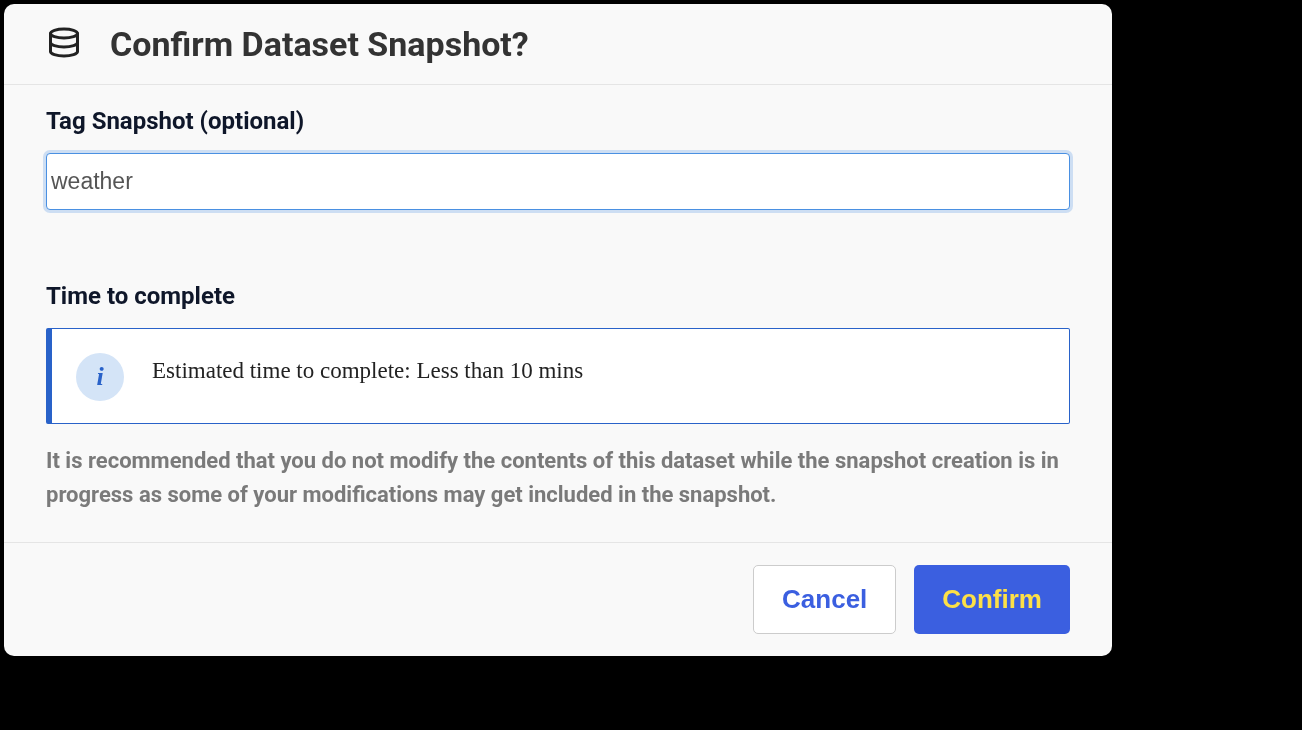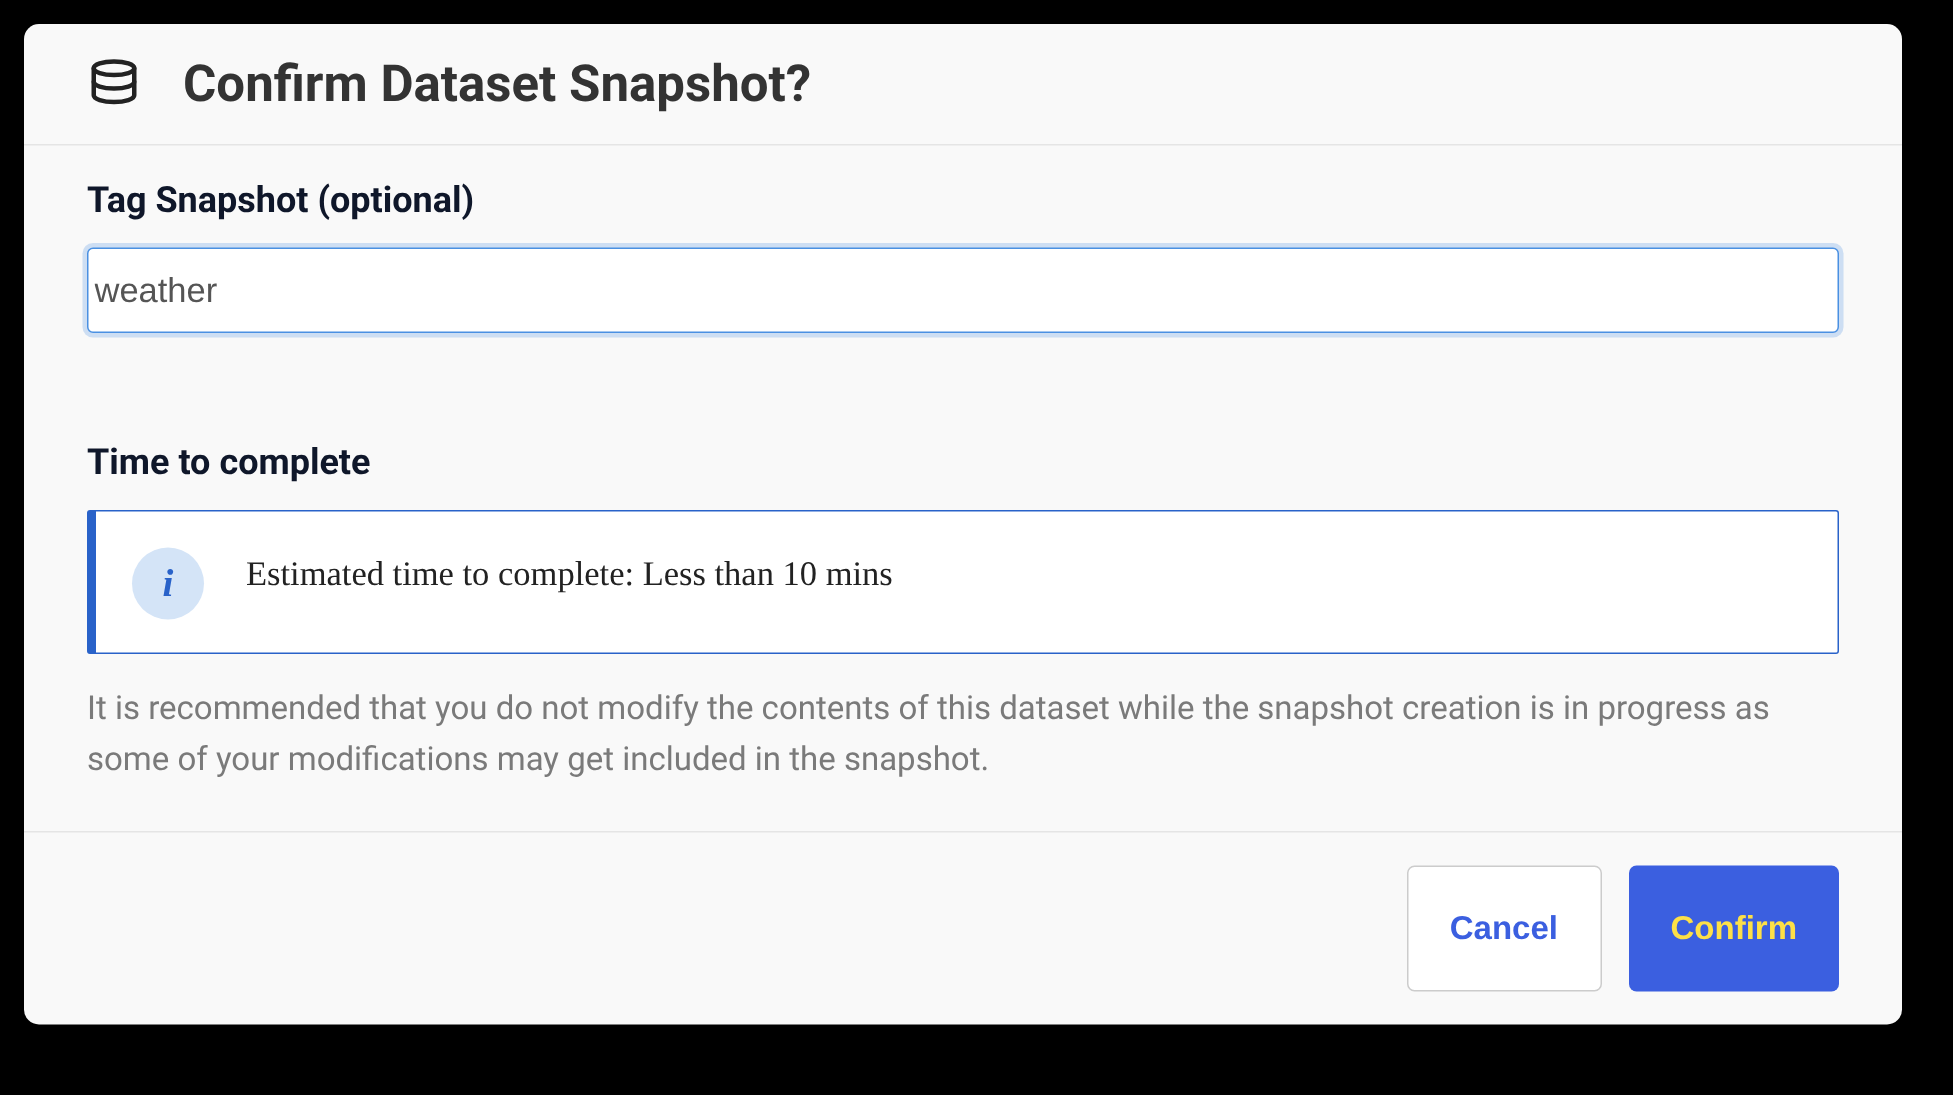--- a/index.html
+++ b/index.html
@@ -10,25 +10,25 @@
     body {
       font-family: -apple-system, BlinkMacSystemFont, "Segoe UI", Roboto, Helvetica, Arial, sans-serif;
       background: #000;
       width: 1302px;
       height: 730px;
       display: flex;
       align-items: flex-start;
       justify-content: flex-start;
     }
     .dialog {
-      width: 1252px;
+      width: 1108px;
       background: #f9f9f9;
       border-radius: 10px;
       overflow: hidden;
-      margin: 16px;
+      margin: 4px;
     }
     .dialog-header {
       display: flex;
       align-items: center;
       gap: 28px;
       padding: 20px 42px 20px 42px;
       border-bottom: 1px solid #e5e5e5;
     }
     .dialog-header svg {
       width: 36px;
@@ -98,32 +98,33 @@
     }
     .info-text div {
       display: block;
       font-family: Liberation Serif, serif;
     }
     .helper-text {
       font-size: 22px;
       color: #7a7a7a;
       line-height: 1.55;
       margin-top: 20px;
+      font-weight: bold;
     }
     .dialog-footer {
       display: flex;
       justify-content: flex-end;
       gap: 18px;
       padding: 22px 42px 22px 42px;
       border-top: 1px solid #e5e5e5;
     }
     .btn {
-      font-size: 22px;
+      font-size: 26px;
       font-weight: 600;
-      padding: 28px 28px;
+      padding: 18px 28px;
       border-radius: 5px;
       cursor: pointer;
       border: none;
     }
     .btn-cancel {
       background: #fff;
       color: #3b5fe0;
       border: 1px solid #ccc;
     }
     .btn-confirm {

